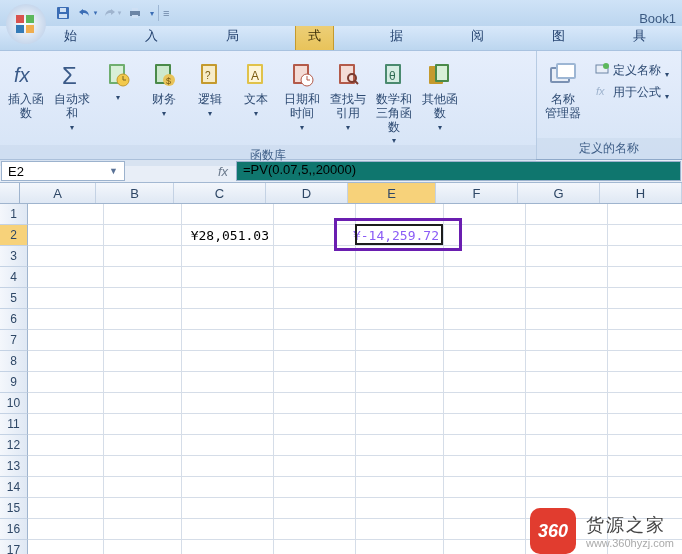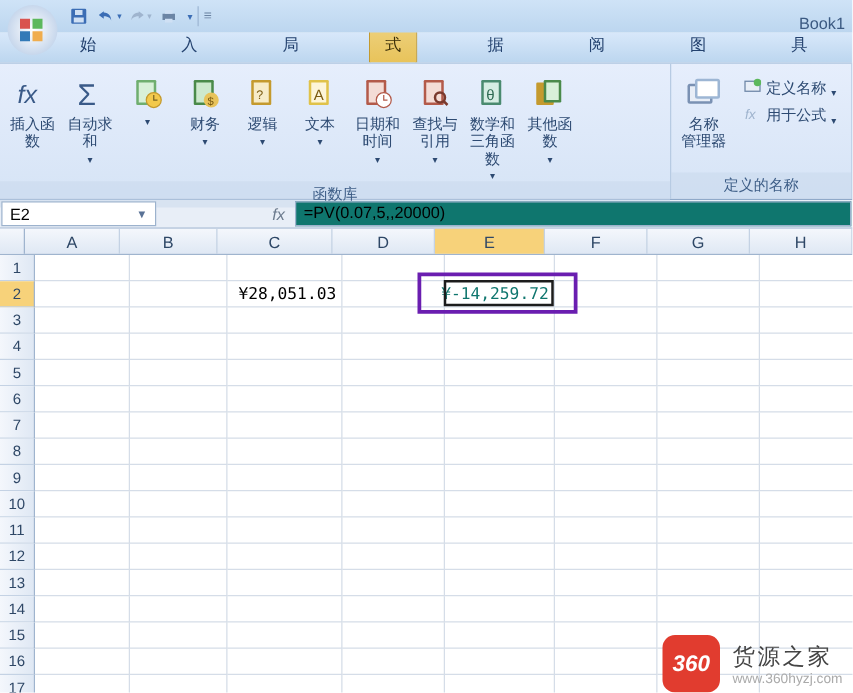--- a/index.html
+++ b/index.html
@@ -48,21 +48,21 @@
 .gridbody { display: flex; }
 .rowhdrs { display: flex; flex-direction: column; }
 .rowhdr { height: 21px; width: 28px; border-right: 1px solid #9fb4ce; border-bottom: 1px solid #c4d2e4; background: linear-gradient(90deg,#f4f7fc,#dfe8f4); display: flex; align-items: center; justify-content: center; font-size: 12px; color: #2e4766; }
 .rowhdr.sel { background: #f7d27a; }
 .cells { position: relative; flex: 1; }
 .row { display: flex; height: 21px; }
 .cell { border-right: 1px solid #d5dde8; border-bottom: 1px solid #d5dde8; font-size: 13px; display: flex; align-items: center; justify-content: flex-end; padding: 0 4px; font-family: SimSun, monospace; }
 .active-outline { position: absolute; border: 2px solid #1c1c1c; pointer-events: none; }
 .highlight-outline { position: absolute; border: 3px solid #6a1eb0; pointer-events: none; }
 
-.neg { color: #0f766e; }
+.neg { color: #8b5cf6; }
 
 
 .watermark { position: absolute; right: 8px; bottom: 0; display: flex; align-items: center; gap: 10px; }
 .wm-badge { width: 46px; height: 46px; background: #e13c2f; border-radius: 10px; display: flex; align-items: center; justify-content: center; color: #fff; font-weight: bold; font-size: 18px; font-style: italic; font-family: Arial; }
 .wm-txt .t1 { font-size: 18px; color: #444; letter-spacing: 2px; }
 .wm-txt .t2 { font-size: 11px; color: #aaa; font-family: Arial; }
 
 
 .cA{width:76px}.cB{width:78px}.cC{width:92px}.cD{width:82px}.cE{width:88px}.cF{width:82px}.cG{width:82px}.cH{width:82px}
 </style>

